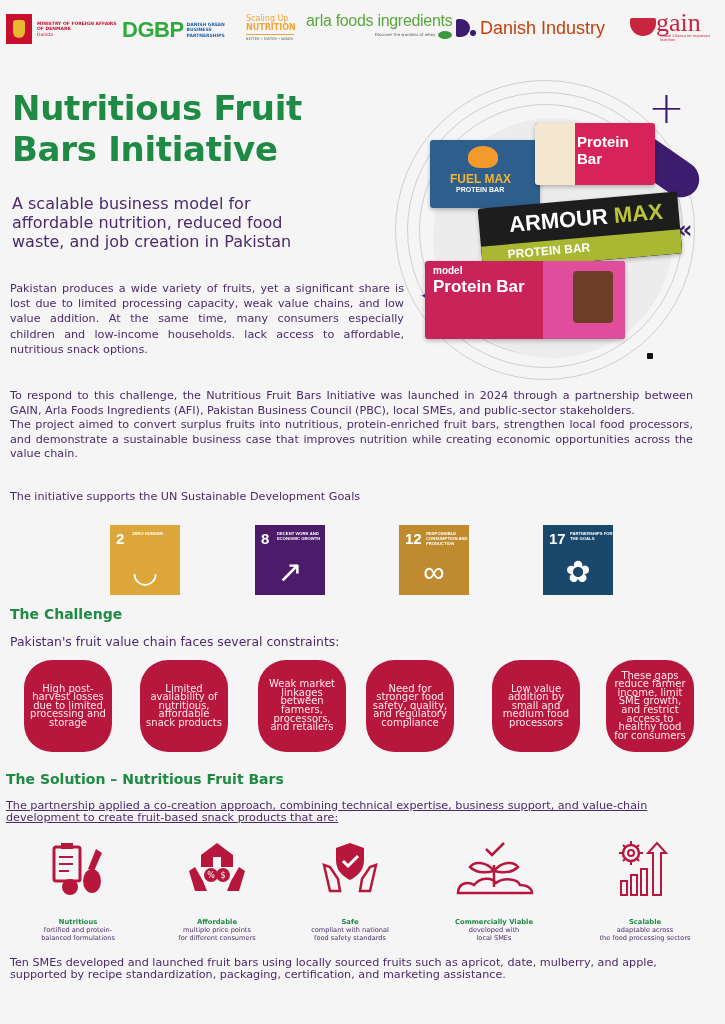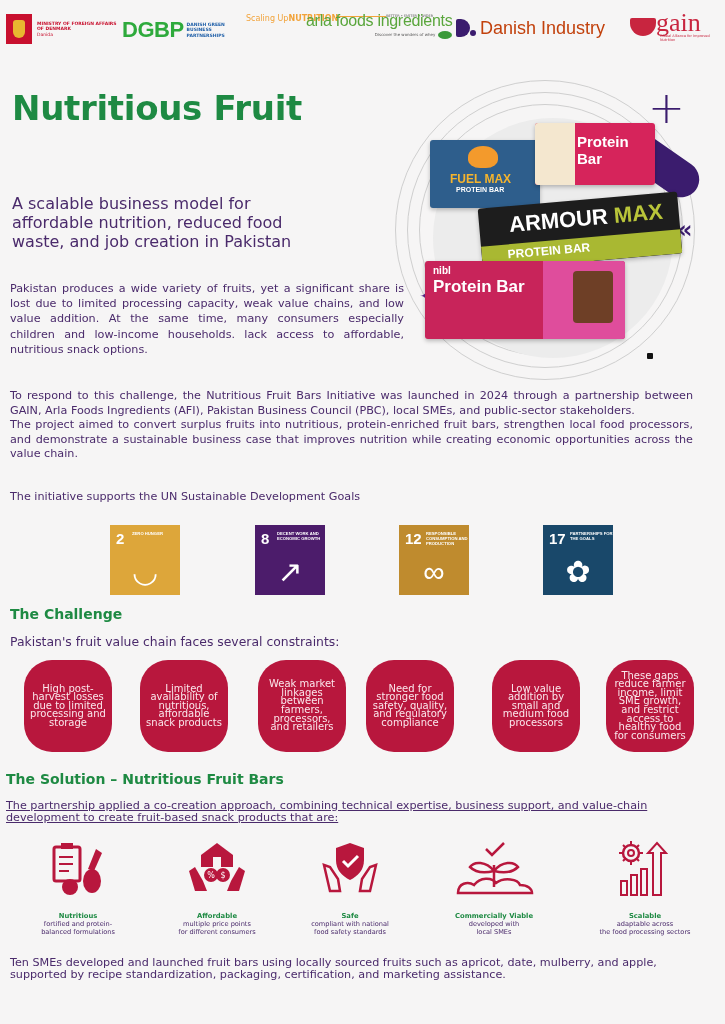--- a/index.html
+++ b/index.html
@@ -7,21 +7,21 @@
   body { font-family: "DejaVu Sans", sans-serif; color: #4a2a6b; position: relative; }
 
   
   .logos { position: absolute; top: 12px; left: 6px; right: 4px; height: 36px; display: flex; align-items: center; }
   .logo { display: flex; align-items: center; position: absolute; }
   .mfa-badge { width: 26px; height: 30px; background: #c8102e; display: flex; align-items: center; justify-content: center; }
   .mfa-crest { width: 12px; height: 18px; background: #e8b830; border-radius: 3px 3px 6px 6px; }
   .mfa-text { margin-left: 5px; font-size: 4.5px; line-height: 5.5px; color: #c8102e; font-weight: bold; width: 80px; }
   .dgbp-mark { font-family: Liberation Sans, sans-serif; font-weight: bold; font-size: 22px; color: #2eaa3c; letter-spacing: -0.5px; }
   .dgbp-text { margin-left: 3px; font-size: 4.5px; line-height: 5.5px; color: #1f5fa8; font-weight: bold; width: 50px; }
-  .sn-logo { flex-direction: row; align-items: flex-start; }
+  .sn-logo { flex-direction: column; align-items: flex-start; }
   .sn-top { font-size: 8px; color: #f2a33a; line-height: 9px; }
   .sn-line { width: 48px; height: 1px; background: #f2a33a; margin: 2px 0; }
   .sn-sub { font-size: 3.5px; color: #555; }
   .arla-main { font-family: "Liberation Sans", sans-serif; font-size: 16px; color: #5aa63c; letter-spacing: -0.3px; }
   .arla-sub { font-size: 4px; color: #555; margin-top: 1px; text-align: right; }
   .arla-dot { display: inline-block; width: 14px; height: 8px; border-radius: 50%; background: #3b9a3a; vertical-align: middle; margin-left: 3px; }
   .di-mark { width: 20px; height: 20px; position: relative; }
   .di-mark .d { position: absolute; left: 0; top: 0; width: 14px; height: 18px; background: #3b1c6e; border-radius: 2px 9px 9px 2px; }
   .di-mark .dot { position: absolute; right: 0; bottom: 3px; width: 6px; height: 6px; border-radius: 50%; background: #3b1c6e; }
   .di-text { font-family: "Liberation Sans", sans-serif; font-size: 18px; color: #c2410c; margin-left: 4px; }
@@ -75,21 +75,21 @@
 
   
   .h2 { position: absolute; left: 10px; font-weight: bold; color: #1e8a43; font-size: 14px; }
   .challenge-sub { position: absolute; left: 10px; top: 634px; font-size: 12.4px; color: #4a2a6b; }
   .blob { position: absolute; top: 660px; width: 88px; height: 92px; background: #b8173d; border-radius: 28px; display: flex; align-items: center; justify-content: center; text-align: center; color: #fbe7ec; font-size: 10px; line-height: 8.6px; padding: 6px; }
 
   
   .solution-sub { position: absolute; left: 6px; top: 800px; width: 690px; font-size: 11.2px; line-height: 12px; color: #4a2a6b; text-decoration: underline; }
   .feature { position: absolute; top: 838px; width: 140px; text-align: center; }
   .feature .icon { height: 62px; display: flex; align-items: center; justify-content: center; }
-  .feature .name { font-size: 6.8px; font-weight: bold; color: #1e8a43; margin-top: 12px; }
+  .feature .name { font-size: 6.8px; font-weight: bold; color: #1e8a43; margin-top: 18px; }
   .feature .desc { font-size: 6.6px; line-height: 8.4px; color: #4a2a6b; }
   .final { position: absolute; left: 10px; top: 957px; width: 690px; font-size: 11.2px; line-height: 12px; color: #4a2a6b; }
 </style>
 </head>
 <body>
 
 <div class="logos">
   <div class="logo" style="left:0;top:2px;">
     <div class="mfa-badge">
         <div class="mfa-crest"></div>
@@ -129,20 +129,21 @@
     <div class="gain-bowl"></div>
     <div style="display:flex;flex-direction:column;">
       <span class="gain-text">gain</span>
       <span class="gain-sub" style="margin-left:4px;width:60px;">Global Alliance for Improved Nutrition</span>
     </div>
   </div>
 </div>
 
 <h1 class="title">
   <div>Nutritious Fruit</div>
+  <div>Bars Initiative</div>
 </h1>
 <div class="subtitle">A scalable business model for affordable nutrition, reduced food waste, and job creation in Pakistan</div>
 <div class="intro">Pakistan produces a wide variety of fruits, yet a significant share is lost due to limited processing capacity, weak value chains, and low value addition. At the same time, many consumers especially children and low-income households. lack access to affordable, nutritious snack options.</div>
 
 <div class="hero">
   <div class="ring" style="left:-10px;top:-8px;width:300px;height:300px;"></div>
   <div class="ring" style="left:2px;top:4px;width:276px;height:276px;"></div>
   <div class="ring" style="left:14px;top:16px;width:252px;height:252px;"></div>
   <div class="disc"></div>
   <div class="pill"></div>
@@ -162,21 +163,21 @@
   </div>
   <div class="bar bar-armour">
     <div class="lbl"><span>ARMOUR</span> <em>MAX</em></div>
     <div class="green">
         <span>PROTEIN BAR</span>
       </div>
   </div>
   <div class="bar bar-nibl">
     <div class="pinkend"></div>
     <div class="brownie"></div>
-    <div class="lbl0">nibl</div>
+    <div class="lbl0">model</div>
     <div class="lbl">Protein Bar</div>
   </div>
 </div>
 
 <div class="para2">
   <p>To respond to this challenge, the Nutritious Fruit Bars Initiative was launched in 2024 through a partnership between GAIN, Arla Foods Ingredients (AFI), Pakistan Business Council (PBC), local SMEs, and public-sector stakeholders.</p>
   <p>The project aimed to convert surplus fruits into nutritious, protein-enriched fruit bars, strengthen local food processors, and demonstrate a sustainable business case that improves nutrition while creating economic opportunities across the value chain.</p>
 </div>
 <div class="sdg-intro">The initiative supports the UN Sustainable Development Goals</div>
 

